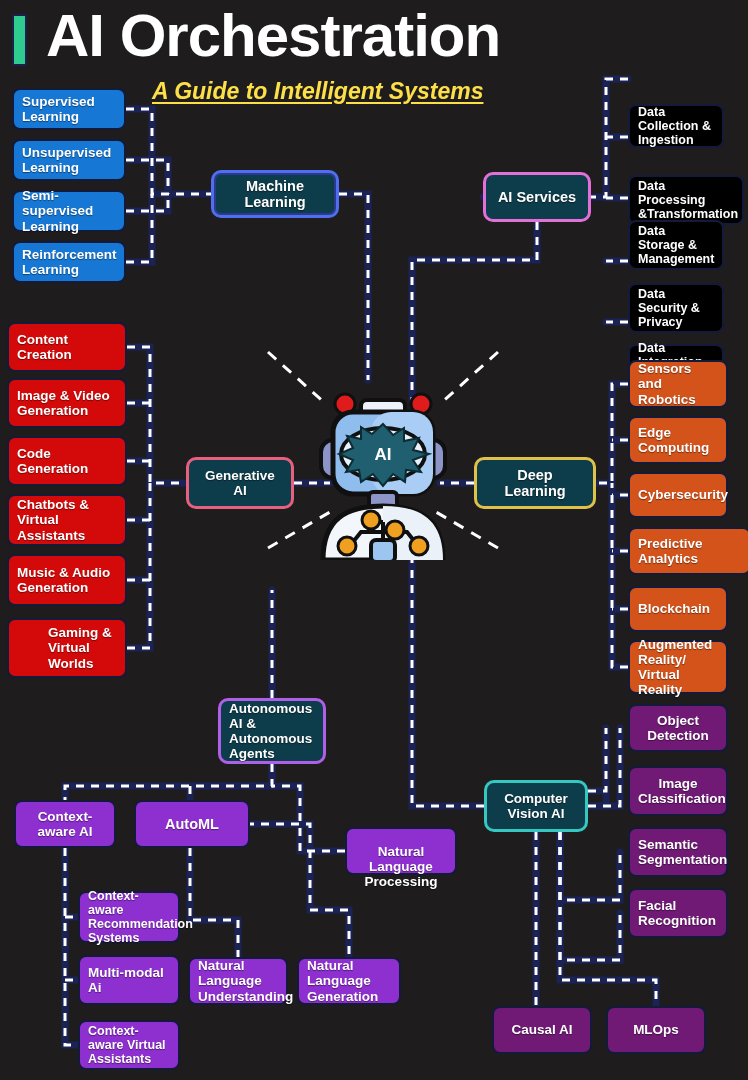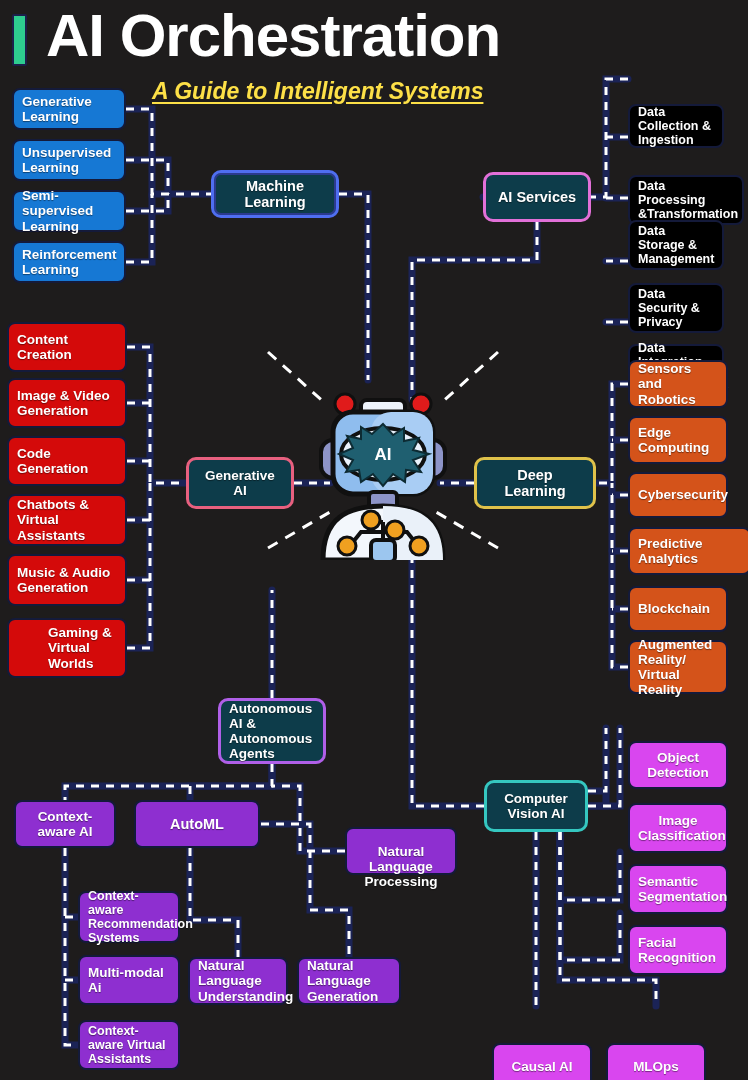--- a/index.html
+++ b/index.html
@@ -38,21 +38,21 @@
     border:2px solid #141a3a;
     z-index:5;
   }
   .node .lbl{display:block;width:100%;line-height:1.12;}
 
   
   .c-blue   {background:#1678d4;}
   .c-red    {background:#d40a0a;}
   .c-pink   {background:#000000;margin-top:47px;}
   .c-orange {background:#d4531a;}
-  .c-green  {background:#d946ef;margin-top:37px;}
+  .c-green  {background:#701a75;}
   .c-purple {background:#8e2fd0;}
 
   
   .hub{
     background:#0d3c4a;
     justify-content:center;text-align:center;
     border-width:3px;border-style:solid;border-radius:10px;
   }
   .hub .lbl{text-align:center;}
   .hub-ml     {border-color:#4f6ef0;box-shadow:0 0 0 2px #2b3a8e inset;}
@@ -237,21 +237,21 @@
     <span class="lbl">Deep Learning</span>
   </div>
   <div class="node hub hub-auto sz-13" style="left:218px;top:698px;width:108px;height:66px;text-align:left;">
     <span class="lbl" style="text-align:left;">Autonomous AI &amp; Autonomous Agents</span>
   </div>
   <div class="node hub hub-cv sz-13" style="left:484px;top:780px;width:104px;height:52px;">
     <span class="lbl">Computer Vision AI</span>
   </div>
 
   <div class="node c-blue sz-13" style="left:12px;top:88px;width:114px;height:42px;">
-    <span class="lbl">Generative Learning</span>
+    <span class="lbl">Supervised Learning</span>
     </div>
   <div class="node c-blue sz-13" style="left:12px;top:139px;width:114px;height:42px;">
     <span class="lbl">Unsupervised Learning</span>
     </div>
   <div class="node c-blue sz-13" style="left:12px;top:190px;width:114px;height:42px;">
     <span class="lbl">Semi-supervised Learning</span>
     </div>
   <div class="node c-blue sz-13" style="left:12px;top:241px;width:114px;height:42px;">
     <span class="lbl">Reinforcement Learning</span>
     </div>
@@ -325,21 +325,21 @@
   <div class="node c-green sz-13" style="left:492px;top:1006px;width:100px;height:48px;justify-content:center;text-align:center;">
     <span class="lbl" style="text-align:center;">Causal AI</span>
     </div>
   <div class="node c-green sz-13" style="left:606px;top:1006px;width:100px;height:48px;justify-content:center;text-align:center;">
     <span class="lbl" style="text-align:center;">MLOps</span>
     </div>
 
   <div class="node c-purple sz-13" style="left:14px;top:800px;width:102px;height:48px;justify-content:center;text-align:center;">
     <span class="lbl" style="text-align:center;">Context-aware AI</span>
     </div>
-  <div class="node c-purple sz-14" style="left:134px;top:800px;width:126px;height:48px;justify-content:center;text-align:center;">
+  <div class="node c-purple sz-14" style="left:134px;top:800px;width:116px;height:48px;justify-content:center;text-align:center;">
     <span class="lbl" style="text-align:center;">AutoML</span>
     </div>
   <div class="node c-purple sz-12" style="left:78px;top:891px;width:102px;height:52px;">
     <span class="lbl">Context-aware Recommendation Systems</span>
     </div>
   <div class="node c-purple sz-13" style="left:78px;top:955px;width:102px;height:50px;">
     <span class="lbl">Multi-modal Ai</span>
     </div>
   <div class="node c-purple sz-12" style="left:78px;top:1020px;width:102px;height:50px;">
     <span class="lbl">Context-aware Virtual Assistants</span>

